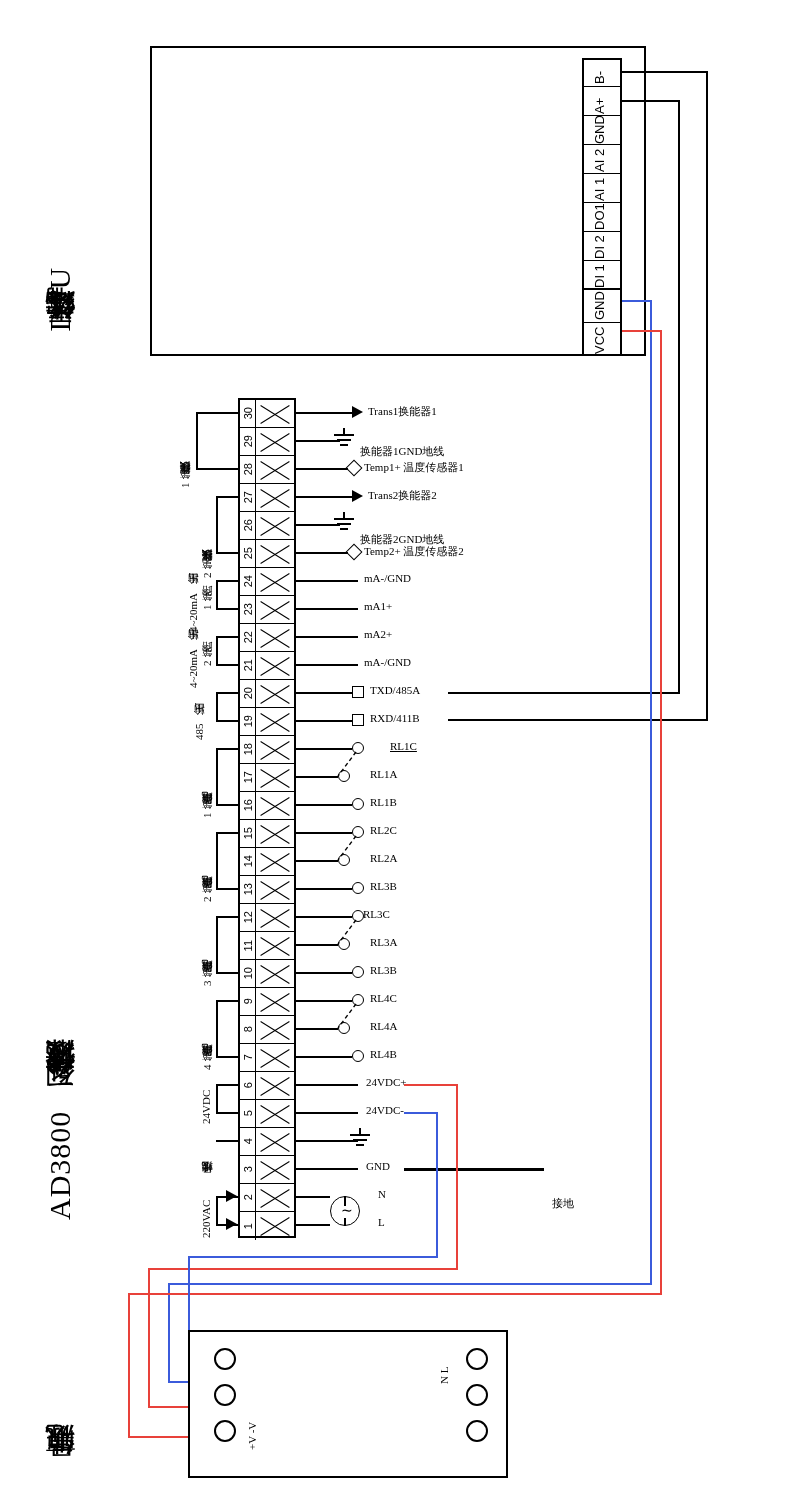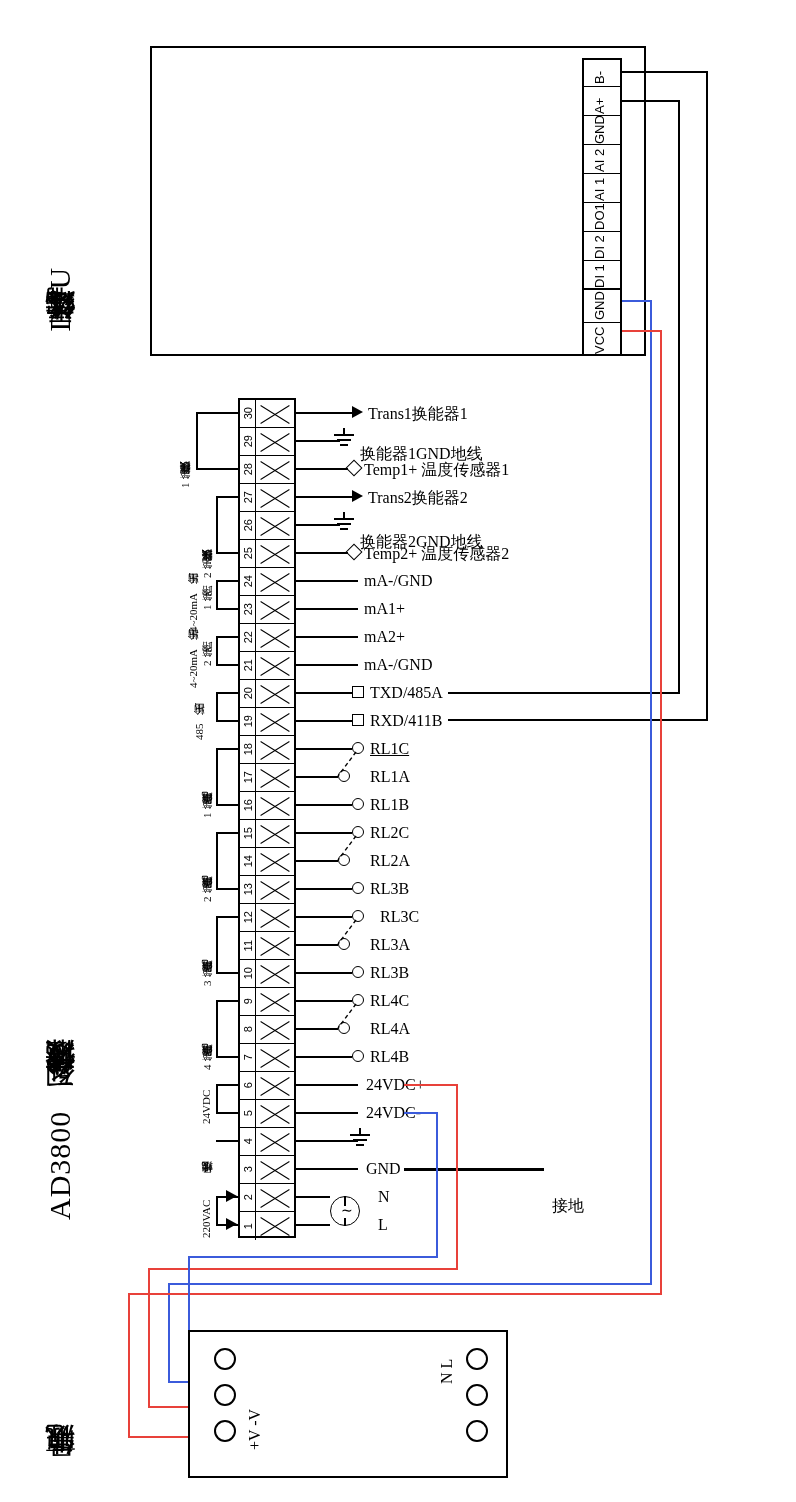--- a/index.html
+++ b/index.html
@@ -4,21 +4,21 @@
 <style>
   html,body{margin:0;padding:0;background:#fff;}
   body{font-family:"Liberation Serif", serif;color:#000;}
   #stage{position:relative;width:796px;height:1502px;background:#fff;overflow:hidden;}
 
   .vtext{position:absolute;writing-mode:vertical-rl;text-orientation:mixed;white-space:nowrap;}
   .vtext.rot180{transform:rotate(180deg);}
   .htext{position:absolute;white-space:nowrap;}
 
   .bigtitle{font-size:30px;letter-spacing:1px;}
-  .lbl{font-size:16px;}
+  .lbl{font-size:11px;}
   .lbl-sm{font-size:11px;}
   .num{font-size:12px;font-family:"Liberation Sans",sans-serif;}
   .line{position:absolute;background:#000;}
   .hline{height:2px;}
   .vline{width:2px;}
   .red{background:#e8413a !important;}
   .blue{background:#3b5bdb !important;}
 
   
   #termblock{position:absolute;left:238px;top:398px;width:58px;height:840px;border:2px solid #000;box-sizing:border-box;background:#fff;}
@@ -377,27 +377,27 @@
   <div class="htext lbl" style="left:360px;top:532px;">换能器2GND地线</div>
   <div class="htext lbl" style="left:364px;top:544px;">Temp2+ 温度传感器2</div>
 
   <div class="htext lbl" style="left:364px;top:572px;">mA-/GND</div>
   <div class="htext lbl" style="left:364px;top:600px;">mA1+</div>
   <div class="htext lbl" style="left:364px;top:628px;">mA2+</div>
   <div class="htext lbl" style="left:364px;top:656px;">mA-/GND</div>
   <div class="htext lbl" style="left:370px;top:684px;">TXD/485A</div>
   <div class="htext lbl" style="left:370px;top:712px;">RXD/411B</div>
 
-  <div class="htext lbl" style="left:370px;top:740px;text-decoration:underline;">RL1C</div>
+  <div class="htext lbl" style="left:390px;top:740px;text-decoration:underline;">RL1C</div>
   <div class="htext lbl" style="left:370px;top:768px;">RL1A</div>
   <div class="htext lbl" style="left:370px;top:796px;">RL1B</div>
   <div class="htext lbl" style="left:370px;top:824px;">RL2C</div>
   <div class="htext lbl" style="left:370px;top:852px;">RL2A</div>
   <div class="htext lbl" style="left:370px;top:880px;">RL3B</div>
-  <div class="htext lbl" style="left:380px;top:908px;">RL3C</div>
+  <div class="htext lbl" style="left:363px;top:908px;">RL3C</div>
   <div class="htext lbl" style="left:370px;top:936px;">RL3A</div>
   <div class="htext lbl" style="left:370px;top:964px;">RL3B</div>
   <div class="htext lbl" style="left:370px;top:992px;">RL4C</div>
   <div class="htext lbl" style="left:370px;top:1020px;">RL4A</div>
   <div class="htext lbl" style="left:370px;top:1048px;">RL4B</div>
 
   <div class="htext lbl" style="left:366px;top:1076px;">24VDC+</div>
   <div class="htext lbl" style="left:366px;top:1104px;">24VDC-</div>
   <div class="htext lbl" style="left:366px;top:1160px;">GND</div>
   <div class="htext lbl" style="left:378px;top:1188px;">N</div>

